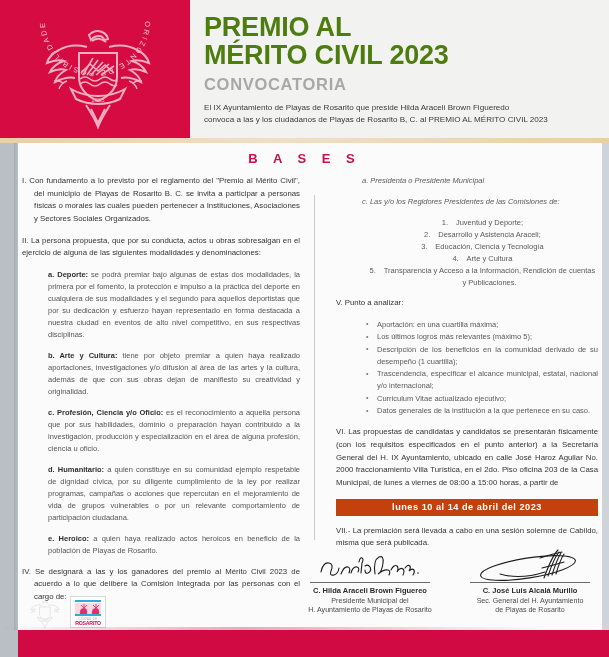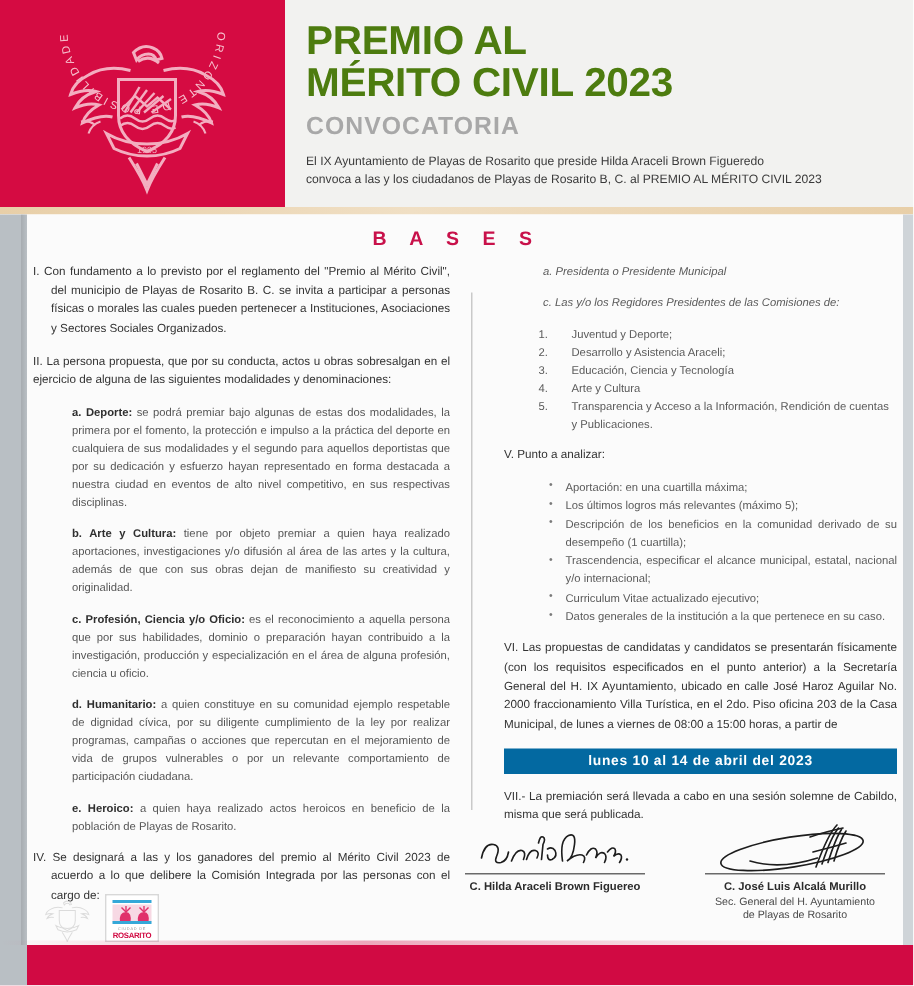--- a/index.html
+++ b/index.html
@@ -162,42 +162,42 @@
   p.b.hang1 { padding-left: 12px; text-indent: -12px; }
   .lbl { font-weight: bold; color: #2f2f2f; margin-top: 43px; }
 
   .rlist {
     margin: 0 0 9px 0;
     padding-left: 34px;
     font-size: 7.5px;
     line-height: 1.58;
     color: #5a5a5a;
   }
-  .rlist .li { text-indent: -11px; padding-left: 11px; }
+  .rlist .li { text-indent: -11px; padding-left: 11px; text-align: center; }
   .rlist .li .num { display:inline-block; width: 11px; }
 
   .blist {
     margin: 0 0 9px 0;
     padding-left: 30px;
     font-size: 7.5px;
     line-height: 1.6;
     color: #5a5a5a;
   }
   .blist .li { position: relative; padding-left: 11px; text-align: justify; margin-bottom:0.5px;}
   .blist .li:before {
     content: "\2022";
     position: absolute; left: 0; top: -0.5px;
     color: #7a7a7a;
     font-size: 7px;
   }
   .sub-abc { padding-left: 26px; }
   .sub-abc p { margin: 0 0 9px 0; font-size: 7.5px; line-height: 1.6; color:#555; text-align: justify;}
 
   .datebar {
-    background: #0369a1;
+    background: #c2410c;
     color: #ffffff;
     font-size: 9.2px;
     font-weight: bold;
     text-align: center;
     letter-spacing: 0.5px;
     padding: 3.5px 0 3.5px 0;
     margin: 2px 0 9px 0;
   }
 
   
@@ -399,20 +399,22 @@
             <path d="M50 14 q3 -2 5 1 q2 4 -2 6 q-3 1 -3 -3"></path>
             <path d="M60 22 q-2 -14 4 -17 q5 -2 4 6 q-1 9 -5 11 q6 -5 10 -4 q3 1 1 5"></path>
             <path d="M76 18 q3 -6 6 -4 q2 2 0 6 q3 -5 6 -3 q2 2 0 6"></path>
             <path d="M90 16 q3 -4 5 -2 q1 2 -1 5 q3 -3 5 -1 q1 2 -1 5"></path>
             <circle cx="103" cy="21" r="0.8" fill="#1d1d1d" stroke="none"></circle>
           </g>
         </svg>
       </div>
       <div class="sig-rule"></div>
       <div class="sig-name">C. Hilda Araceli Brown Figuereo</div>
+      <div class="sig-role">Presidente Municipal del
+H. Ayuntamiento de Playas de Rosarito</div>
     </div>
 
     <div class="sig">
       <div class="sig-scribble">
         <svg width="120" height="34" viewBox="0 0 120 34">
           <g fill="none" stroke="#1d1d1d" stroke-width="1.1" stroke-linecap="round">
             <ellipse cx="58" cy="20" rx="48" ry="10" transform="rotate(-9 58 20)"></ellipse>
             <path d="M74 30 q8 -22 14 -28"></path>
             <path d="M78 28 q6 -18 11 -24"></path>
             <path d="M82 27 q5 -16 9 -22"></path>

